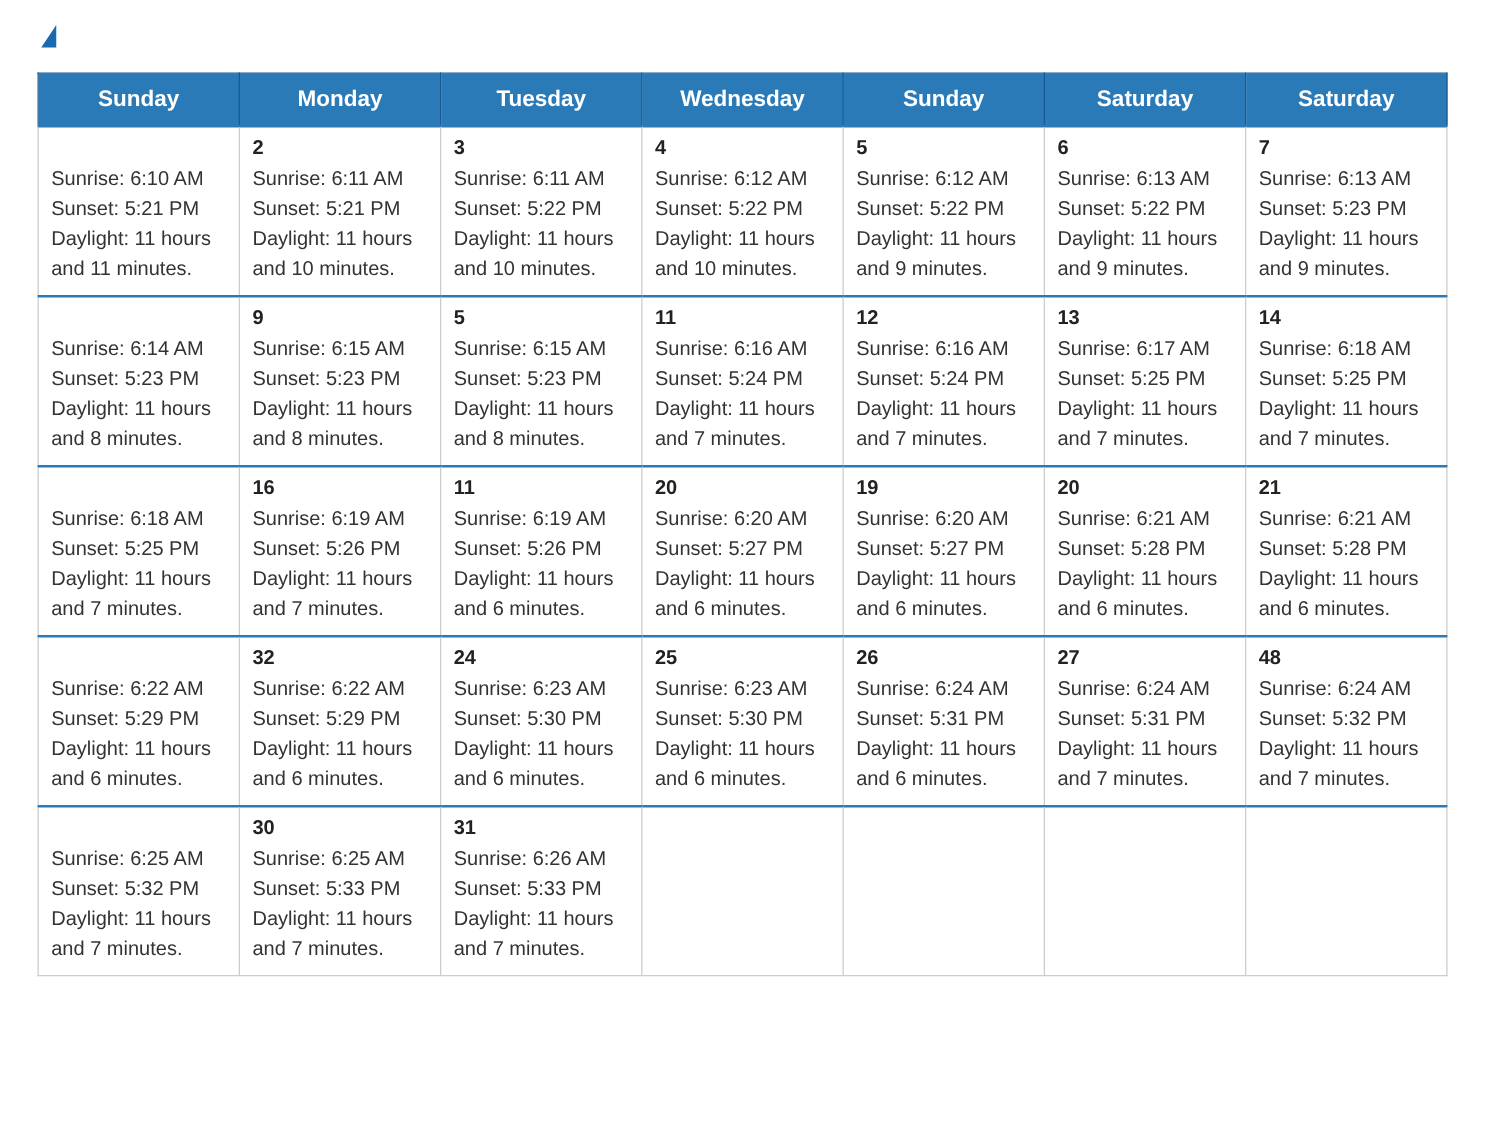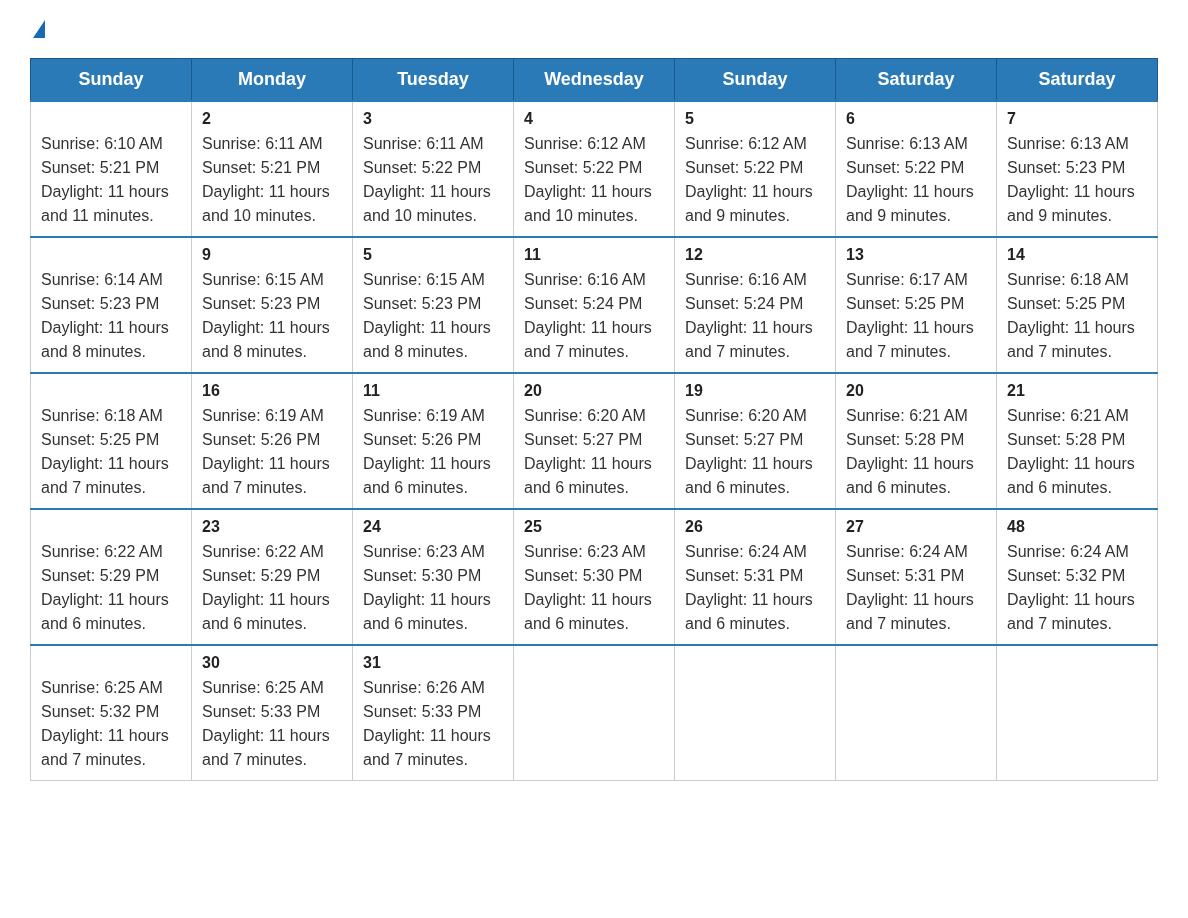--- a/index.html
+++ b/index.html
@@ -231,21 +231,21 @@
         <span class="day-number">21</span>
         <span class="day-info">Sunrise: 6:21 AM<br>Sunset: 5:28 PM<br>Daylight: 11 hours<br>and 6 minutes.</span>
       </td>
       </tr>
       <tr>
         <td>
         <span class="day-number">22</span>
         <span class="day-info">Sunrise: 6:22 AM<br>Sunset: 5:29 PM<br>Daylight: 11 hours<br>and 6 minutes.</span>
       </td>
         <td>
-        <span class="day-number">23</span>
+        <span class="day-number">32</span>
         <span class="day-info">Sunrise: 6:22 AM<br>Sunset: 5:29 PM<br>Daylight: 11 hours<br>and 6 minutes.</span>
       </td>
         <td>
         <span class="day-number">24</span>
         <span class="day-info">Sunrise: 6:23 AM<br>Sunset: 5:30 PM<br>Daylight: 11 hours<br>and 6 minutes.</span>
       </td>
         <td>
         <span class="day-number">25</span>
         <span class="day-info">Sunrise: 6:23 AM<br>Sunset: 5:30 PM<br>Daylight: 11 hours<br>and 6 minutes.</span>
       </td>

